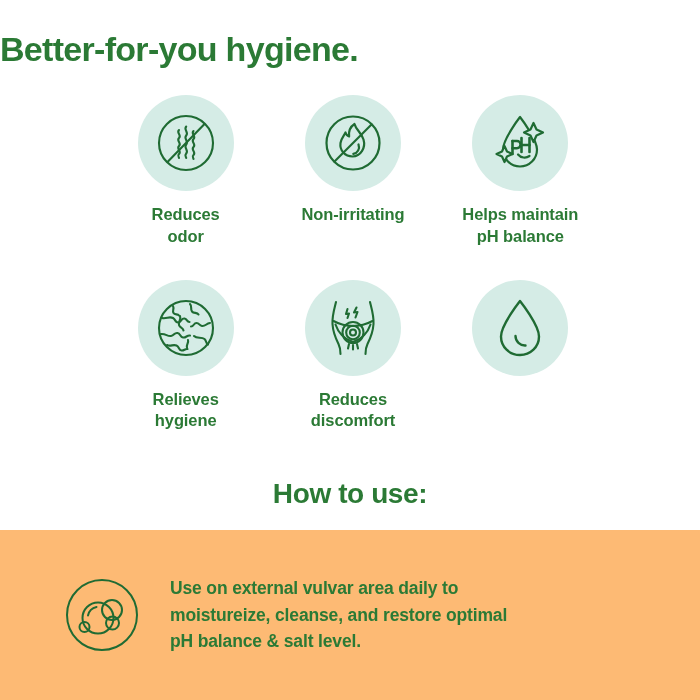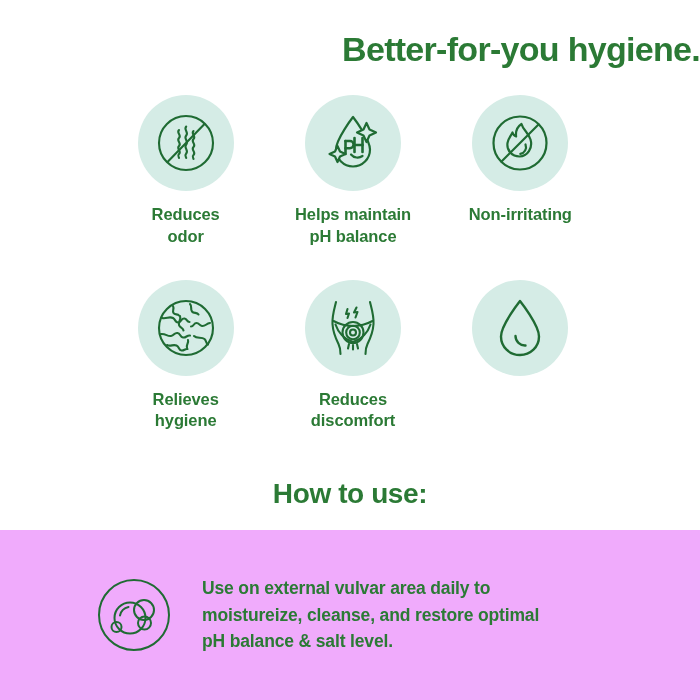--- a/index.html
+++ b/index.html
@@ -21,21 +21,21 @@
     position: relative;
     background: #ffffff;
   }
 
   
   .headline {
     position: absolute;
     top: 30px;
     left: 0;
     width: 700px;
-    text-align: right;
+    text-align: left;
     font-size: 34px;
     font-weight: bold;
     color: #2b7a35;
     letter-spacing: -0.7px;
   }
 
   
   .benefits {
     position: absolute;
     top: 95px;
@@ -88,24 +88,24 @@
     color: #2b7a35;
     letter-spacing: -0.4px;
   }
 
   .howto-band {
     position: absolute;
     left: 0;
     top: 530px;
     width: 700px;
     height: 170px;
-    background: #f0abfc;
-    display: flex;
-    align-items: center;
-    padding-left: 96px;
+    background: #fdba74;
+    display: flex;
+    align-items: center;
+    padding-left: 64px;
     box-sizing: border-box;
   }
   .howto-icon {
     width: 76px;
     height: 76px;
     flex: 0 0 76px;
     display: flex;
     align-items: center;
     justify-content: center;
   }
@@ -133,50 +133,50 @@
         <svg width="66" height="66" viewBox="0 0 66 66" fill="none" stroke="#1f6b33" stroke-width="2.1" stroke-linecap="round" stroke-linejoin="round">
           <circle cx="33" cy="33" r="27"></circle>
           <line x1="14.5" y1="52" x2="51.5" y2="14"></line>
           <path d="M26 20 c-3 3 3 5 0 8 c-3 3 3 5 0 8 c-3 3 3 5 0 8 c-2 2 0 3 0 4"></path>
           <path d="M33.2 16.5 c-3 3.4 3 5.6 0 9 c-3 3.4 3 5.6 0 9 c-3 3.4 3 5.6 0 9 c-2 2.3 0 3.4 0 4.5"></path>
           <path d="M40.5 21 c-3 3 3 5 0 8 c-3 3 3 5 0 8 c-3 3 3 5 0 8 c-2 2 0 3 0 4"></path>
         </svg>
       </div>
       <div class="benefit-label">Reduces
 odor</div>
+    </div>
+
+    <div class="benefit">
+      <div class="icon-circle">
+        <svg width="66" height="66" viewBox="0 0 66 66" fill="none" stroke="#1f6b33" stroke-width="2.2" stroke-linecap="round" stroke-linejoin="round">
+          <circle cx="33" cy="33" r="26.5"></circle>
+          <line x1="14.5" y1="51.5" x2="51.5" y2="14.5"></line>
+          <path d="M34.5 14 c1.5 6 7 8.5 9 15.5 c2.5 8.5 -3 17 -11 17 c-7.5 0 -13 -6 -12 -13.5 c0.6 -4.8 3.6 -7.4 5 -10.5 c0.7 2.6 2.4 3.6 3.6 3.9 c-0.6 -5.2 1.6 -9.9 5.4 -12.4 z"></path>
+          <path d="M38.5 34.5 c1.6 4.2 -0.9 8.7 -5.2 9.4"></path>
+        </svg>
+      </div>
+      <div class="benefit-label">Non-irritating</div>
     </div>
 
     <div class="benefit">
       <div class="icon-circle">
         <svg width="62" height="66" viewBox="0 0 62 66" fill="none" stroke="#1f6b33" stroke-width="2.2" stroke-linecap="round" stroke-linejoin="round">
           <path d="M31 7 C31 7 14 29 14 39.5 C14 49 21.6 56.5 31 56.5 C40.4 56.5 48 49 48 39.5 C48 29 31 7 31 7 Z"></path>
           <path d="M44.5 13 L47.5 19.5 L54 22.5 L47.5 25.5 L44.5 32 L41.5 25.5 L35 22.5 L41.5 19.5 Z" fill="#d5ece6"></path>
           <path d="M15.5 36 L18 41.5 L23.5 44 L18 46.5 L15.5 52 L13 46.5 L7.5 44 L13 41.5 Z" fill="#d5ece6"></path>
           <path d="M23.5 31 L23.5 44" stroke-width="2.6"></path>
           <path d="M23.5 31 h4.5 a3.6 3.6 0 0 1 0 7.2 h-4.5" stroke-width="2.6"></path>
           <path d="M32.5 28 L32.5 42" stroke-width="2.6"></path>
           <path d="M40.5 28 L40.5 42" stroke-width="2.6"></path>
           <path d="M32.5 35 L40.5 35" stroke-width="2.6"></path>
           <path d="M29 44.5 a8.5 8.5 0 0 0 11.5 1.5"></path>
         </svg>
       </div>
       <div class="benefit-label">Helps maintain
 pH balance</div>
-    </div>
-
-    <div class="benefit">
-      <div class="icon-circle">
-        <svg width="66" height="66" viewBox="0 0 66 66" fill="none" stroke="#1f6b33" stroke-width="2.2" stroke-linecap="round" stroke-linejoin="round">
-          <circle cx="33" cy="33" r="26.5"></circle>
-          <line x1="14.5" y1="51.5" x2="51.5" y2="14.5"></line>
-          <path d="M34.5 14 c1.5 6 7 8.5 9 15.5 c2.5 8.5 -3 17 -11 17 c-7.5 0 -13 -6 -12 -13.5 c0.6 -4.8 3.6 -7.4 5 -10.5 c0.7 2.6 2.4 3.6 3.6 3.9 c-0.6 -5.2 1.6 -9.9 5.4 -12.4 z"></path>
-          <path d="M38.5 34.5 c1.6 4.2 -0.9 8.7 -5.2 9.4"></path>
-        </svg>
-      </div>
-      <div class="benefit-label">Non-irritating</div>
     </div>
 
     <div class="benefit">
       <div class="icon-circle">
         <svg width="64" height="64" viewBox="0 0 64 64" fill="none" stroke="#1f6b33" stroke-width="2.1" stroke-linecap="round" stroke-linejoin="round">
           <circle cx="32" cy="32" r="27"></circle>
           <path d="M8 22 c5 1 7 -2 11 0 c3 1.7 2 5 5.5 4.5 c3 -0.4 2.5 -4.5 6 -4 c3 0.5 2 3.5 5 3.5"></path>
           <path d="M19 10 c1.5 3 -1 4.5 0.5 7 c1.3 2.2 4.2 0.5 5.5 2.5"></path>
           <path d="M36 8 c2.5 2.5 0 5 2 7.5 c1.8 2.3 5 0.5 6.5 3"></path>
           <path d="M56 27 c-4 0.5 -4.5 3.5 -8 3 c-3 -0.4 -2.5 -3 -5.5 -3 c-3 0 -2.5 3.5 -5.5 3.5"></path>

